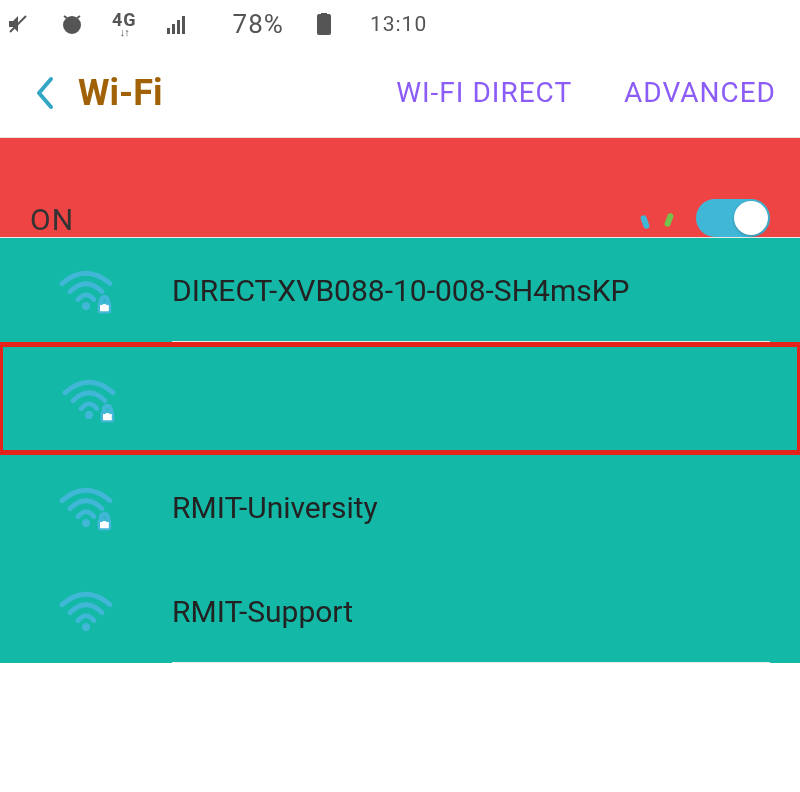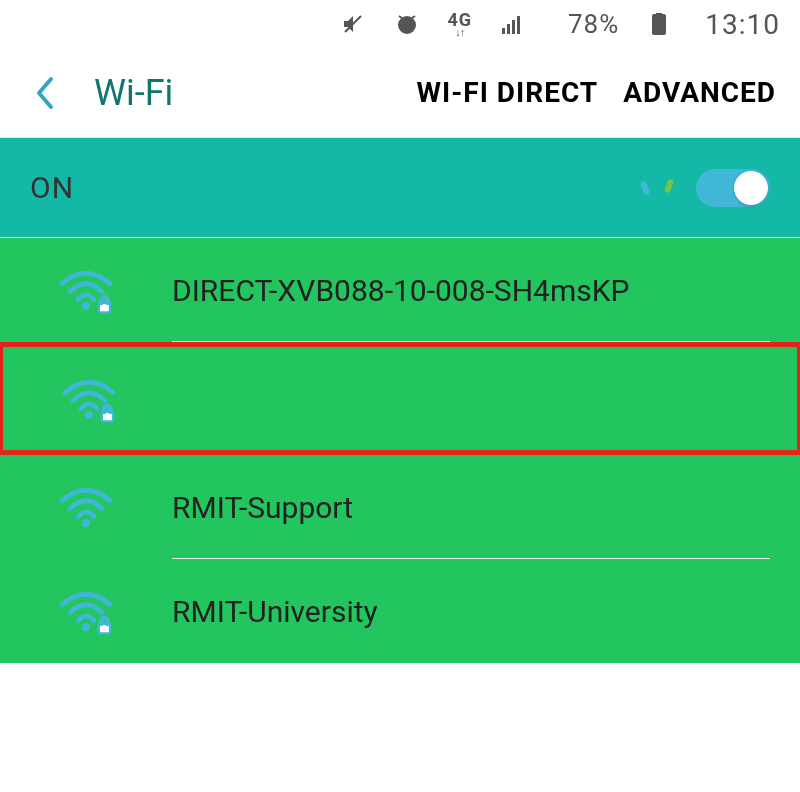--- a/index.html
+++ b/index.html
@@ -1,48 +1,48 @@
 <!DOCTYPE html>
 <html><head>
   <meta charset="utf-8">
   <style>
     * { margin:0; padding:0; box-sizing:border-box; font-family:"Segoe UI",Roboto,Arial,sans-serif; }
     body { width:800px; height:792px; background:#fff; overflow:hidden; color:#222; }
 
     
-    .statusbar { display:flex; justify-content:flex-end; align-items:center;
+    .statusbar { display:flex; justify-content:flex-start; align-items:center;
       height:48px; padding:0 20px 0 4px; font-size:26px; letter-spacing:1px;
       color:#555; gap:26px; font-weight:400; }
     .statusbar .ico{display:inline-flex;align-items:center;justify-content:center;width:28px;height:28px}
     .statusbar .pct{margin-left:16px}
-    .statusbar .time{margin-left:6px;font-size:28px}
+    .statusbar .time{margin-left:6px;font-size:21px}
 
     
     .appbar { display:flex; align-items:center; height:90px; padding:0 24px;
       border-bottom:1px solid #e5e5e5; }
     .appbar .back{width:40px;height:40px;display:flex;align-items:center;justify-content:center;cursor:pointer}
-    .appbar .title{font-size:36px;font-weight:400;margin-left:30px;color:#0f766e}
+    .appbar .title{font-size:36px;font-weight:700;margin-left:14px;color:#a16207}
     .appbar .spacer{flex:1}
-    .appbar .action{font-size:28px;font-weight:700;color:#000000;letter-spacing:1px;margin-left:25px;cursor:pointer}
+    .appbar .action{font-size:28px;font-weight:400;color:#8b5cf6;letter-spacing:1px;margin-left:52px;cursor:pointer}
 
     
-    .onrow { display:flex; align-items:center; height:100px; padding:0 30px;
-      background:#14b8a6; border-bottom:1px solid #eaeaea; }
+    .onrow { display:flex; align-items:flex-end; height:100px; padding:0 30px;
+      background:#ef4444; border-bottom:1px solid #eaeaea; }
     .onrow .label{font-size:30px;color:#333;letter-spacing:1px}
     .onrow .spacer{flex:1}
     .spinner{width:30px;height:30px;position:relative;margin-right:24px}
     .spinner span{position:absolute;width:6px;height:14px;border-radius:3px}
     .spinner .s1{left:0;top:8px;background:#41b7d8;transform:rotate(-20deg)}
     .spinner .s2{right:0;top:6px;background:#74c34c;transform:rotate(20deg)}
     .switch{width:74px;height:38px;border-radius:20px;background:#41b7d8;position:relative;cursor:pointer}
     .switch .knob{position:absolute;right:2px;top:2px;width:34px;height:34px;border-radius:50%;
       background:#fff;box-shadow:0 1px 3px rgba(0,0,0,0.25)}
 
     
-    .list{background:#22c55e}
+    .list{background:#14b8a6}
     .netitem{display:flex;align-items:center;height:104px;cursor:pointer;position:relative}
     .netitem .iconwrap{width:172px;display:flex;align-items:center;justify-content:center}
     .netitem .ssid{font-size:30px;color:#222}
     .netitem .divider{position:absolute;left:172px;right:30px;bottom:0;height:1px;background:#eaeaea}
 
     
     .redbox{border:5px solid #e4241a;margin:0 -2px;position:relative;z-index:2;height:113px}
 
     
     .wifi{width:64px;height:50px}
@@ -152,35 +152,35 @@
       </div>
 
   </div>
     <div class="netitem">
     <div class="iconwrap">
         <svg class="wifi" viewBox="0 0 80 60">
     <path d="M10 22 Q40 -4 70 22"></path>
     <path d="M20 32 Q40 12 60 32"></path>
     <path d="M30 42 Q40 30 50 42"></path>
     <circle class="dot" cx="40" cy="50" r="5"></circle>
-
-  </svg>
-      </div>
-    <div class="ssid">RMIT-Support</div>
-    <div class="divider"></div>
-  </div>
-    <div class="netitem">
-    <div class="iconwrap">
-        <svg class="wifi" viewBox="0 0 80 60">
-    <path d="M10 22 Q40 -4 70 22"></path>
-    <path d="M20 32 Q40 12 60 32"></path>
-    <path d="M30 42 Q40 30 50 42"></path>
-    <circle class="dot" cx="40" cy="50" r="5"></circle>
     <g class="lock" transform="translate(54,38)">
       <rect x="2" y="8" width="14" height="12" rx="2" fill="#fff" stroke="#41b7d8"></rect>
       <path d="M5 8 v-3 a4 4 0 0 1 8 0 v3" fill="none" stroke="#41b7d8"></path>
     </g>
   </svg>
       </div>
     <div class="ssid">RMIT-University</div>
 
   </div>
+    <div class="netitem">
+    <div class="iconwrap">
+        <svg class="wifi" viewBox="0 0 80 60">
+    <path d="M10 22 Q40 -4 70 22"></path>
+    <path d="M20 32 Q40 12 60 32"></path>
+    <path d="M30 42 Q40 30 50 42"></path>
+    <circle class="dot" cx="40" cy="50" r="5"></circle>
+
+  </svg>
+      </div>
+    <div class="ssid">RMIT-Support</div>
+    <div class="divider"></div>
+  </div>
   </div>
 
 </body></html>

